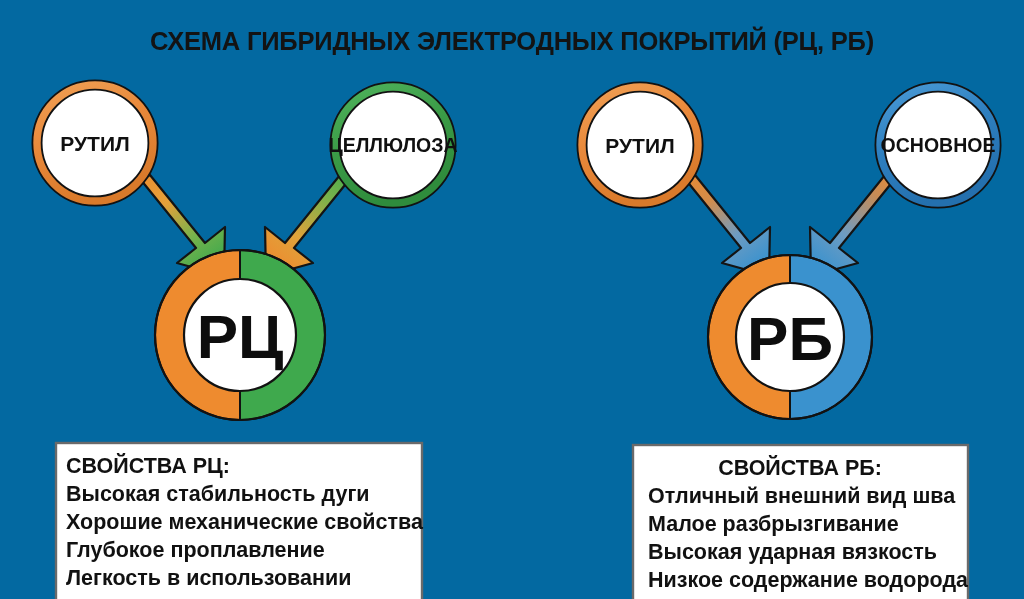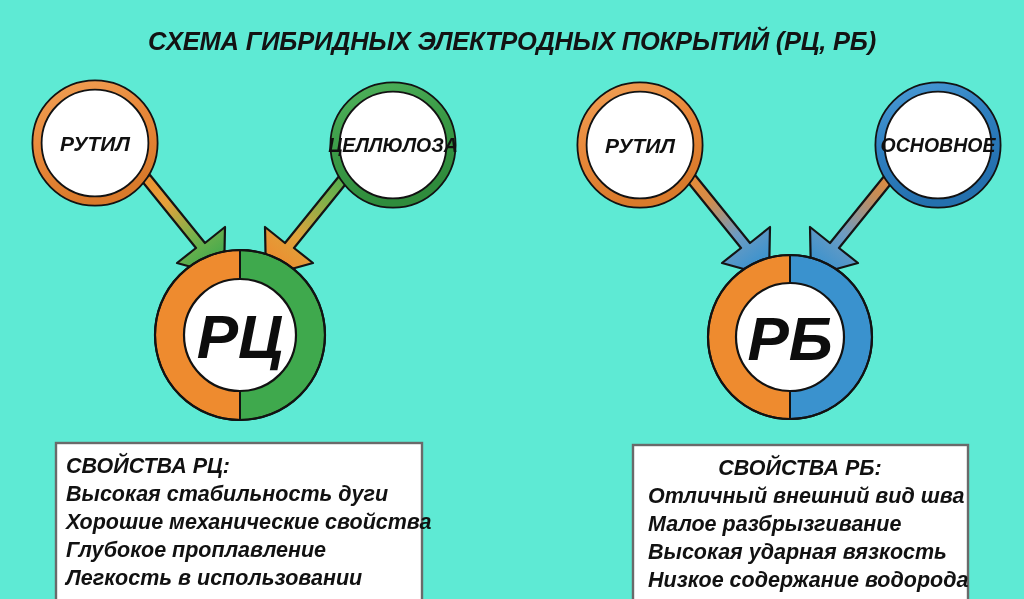--- a/index.html
+++ b/index.html
@@ -7,23 +7,22 @@
     padding: 0;
     background: #ffffff;
   }
   body {
     font-family: "Liberation Sans", sans-serif;
   }
   #stage {
     position: relative;
     width: 1024px;
     height: 599px;
-    background: #5eead4;
+    background: #0369a1;
     overflow: hidden;
-    font-style: italic;
   }
   #diagram-svg {
     position: absolute;
     left: 0;
     top: 0;
     width: 1024px;
     height: 599px;
   }
   .title-text {
     font-family: "Liberation Sans", sans-serif;

